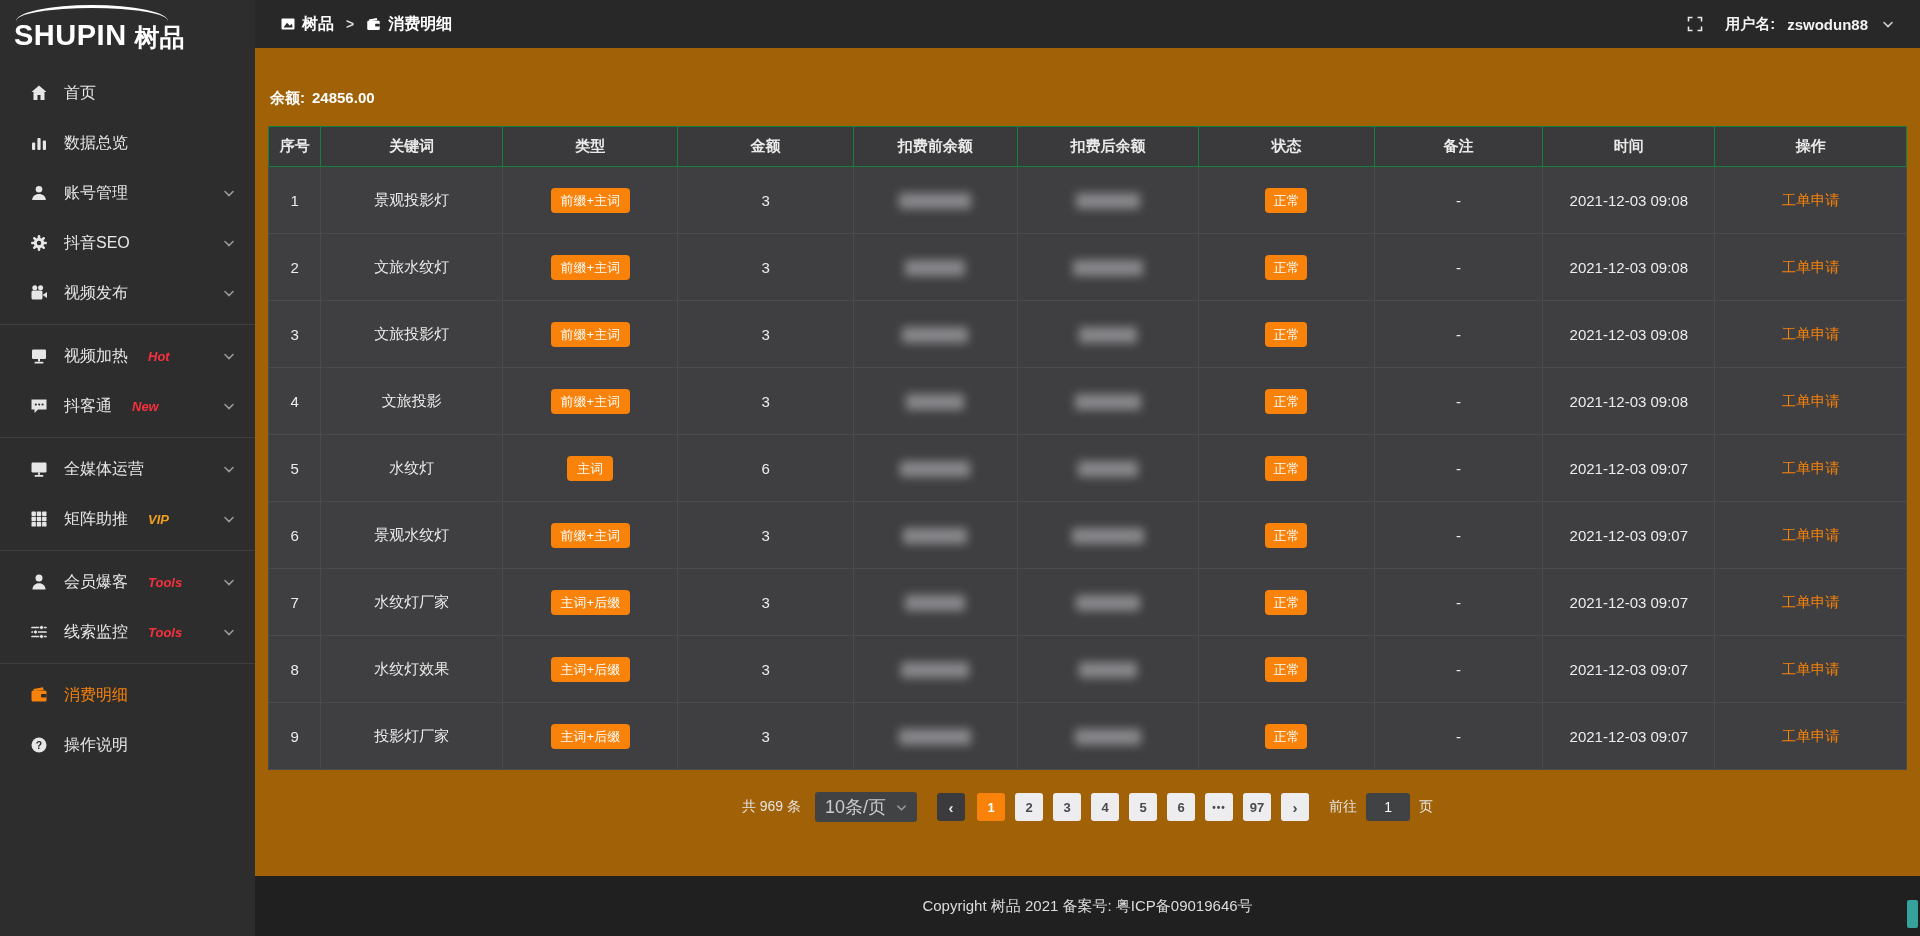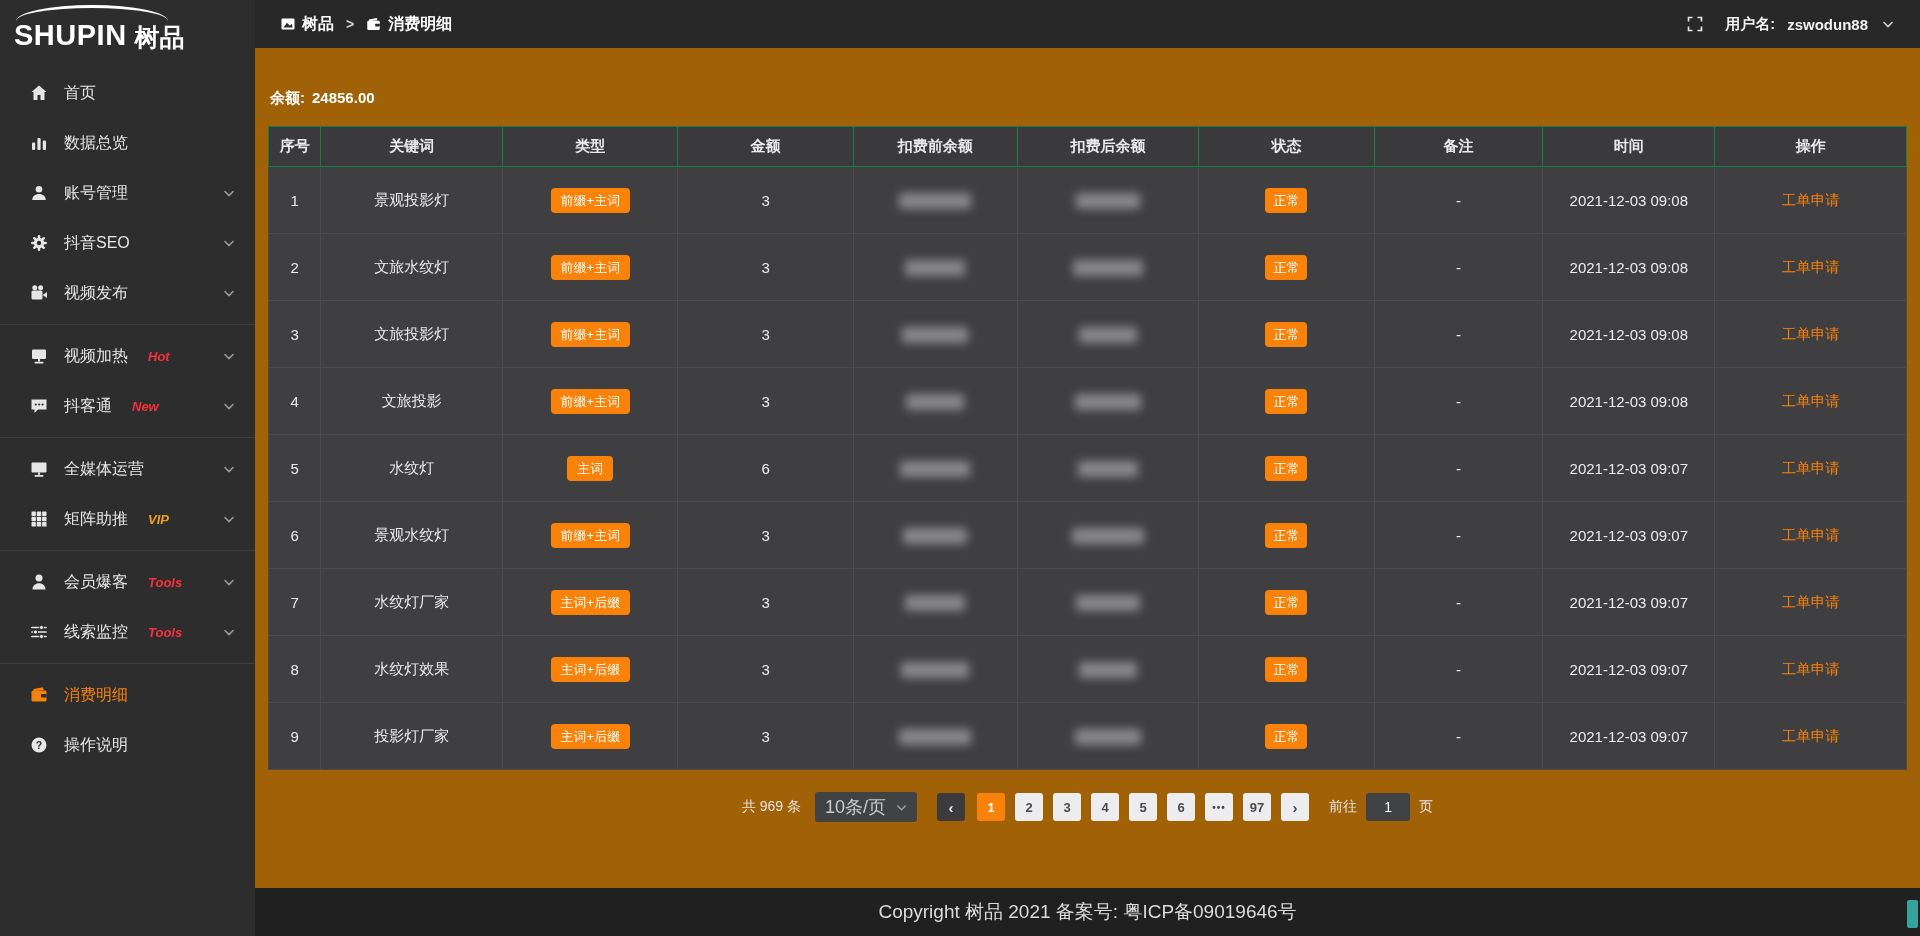--- a/index.html
+++ b/index.html
@@ -111,23 +111,23 @@
   .pg-btn.dots { letter-spacing: 1px; font-size: 10px; }
   .goto { display: flex; align-items: center; gap: 9px; margin-left: 10px; }
   .goto-input {
     width: 44px; height: 28px; background: #414244; border: none;
     border-radius: 3px; color: #fff; text-align: center; font-size: 14px;
     font-family: "Liberation Sans", sans-serif;
   }
 
   
   .footer {
-    position: absolute; left: 255px; right: 0; bottom: 0; height: 48px;
+    position: absolute; left: 255px; right: 0; bottom: 0; height: 60px;
     background: #202020; display: flex; align-items: center;
-    justify-content: center; color: #dcdcdc; font-size: 19px;
+    justify-content: center; color: #dcdcdc; font-size: 15px;
   }
   .scroll-thumb {
     position: absolute; right: 2px; bottom: 8px; width: 11px; height: 28px;
     background: #35a39b; border-radius: 2px; z-index: 5; cursor: pointer;
   }
 </style>
 </head>
 <body>
 
 <div class="sidebar">

